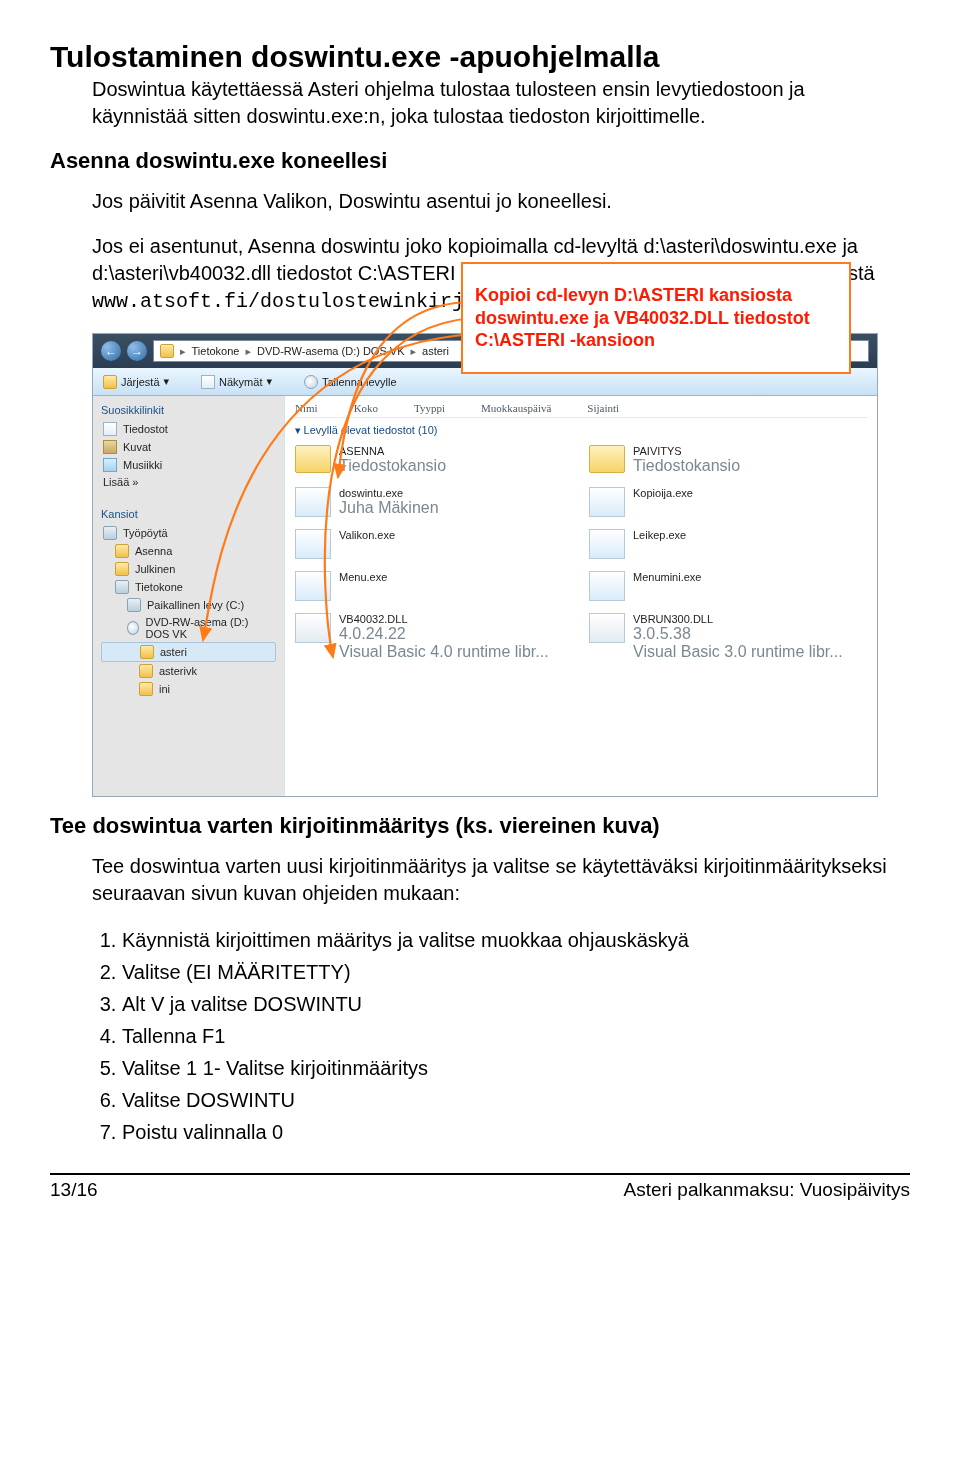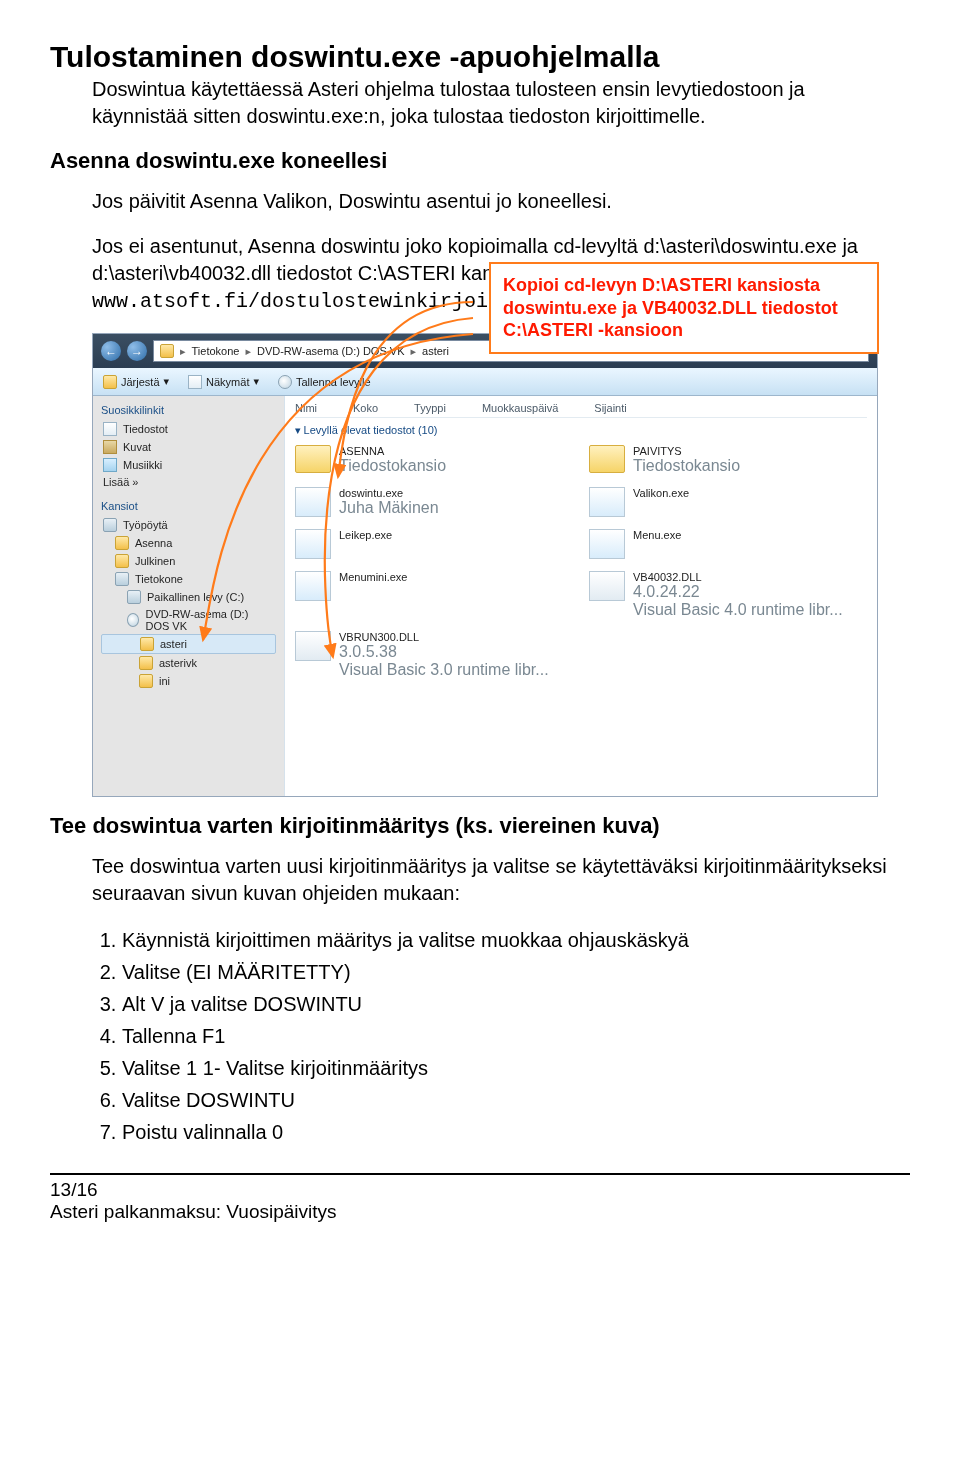--- a/index.html
+++ b/index.html
@@ -73,21 +73,21 @@
     gap: 6px;
     color: #222;
   }
   .breadcrumb .sep { color: #666; }
   .ex-toolbar {
     height: 28px;
     background: linear-gradient(#eaf6ff, #c7e1f4);
     border-bottom: 1px solid #9db6cc;
     display: flex;
     align-items: center;
-    gap: 19px;
+    gap: 32px;
     padding: 0 10px;
     color: #1a1a1a;
   }
   .ex-toolbar span { display: inline-flex; align-items: center; gap: 4px; }
   .ex-body { display: flex; height: 400px; }
   .sidebar {
     width: 192px;
     border-right: 1px solid #d6e2ec;
     background: #e5e5e5;
     padding: 6px 8px;
@@ -111,20 +111,21 @@
     position: relative;
     padding: 6px 10px;
   }
   .colhead {
     display: flex;
     font-size: 11px;
     color: #4b5a68;
     border-bottom: 1px solid #e3ebf1;
     padding-bottom: 3px;
     gap: 36px;
+    font-family: Liberation Serif, serif;
   }
   .grouphead {
     margin: 6px 0 8px;
     color: #154a84;
     font-size: 11px;
   }
   .files {
     display: grid;
     grid-template-columns: 1fr 1fr;
     column-gap: 16px;
@@ -143,24 +144,24 @@
   }
   .thumb.folder { background: linear-gradient(#fff1bf,#f6d468); border-color:#d7ae3f; height:28px; border-radius:2px; }
   .thumb.exe { background: linear-gradient(#fff,#d8ecfb); }
   .thumb.dll { background: linear-gradient(#fff,#e2ebf2); }
   .finfo { font-size: 11px; color: #222; }
   .finfo .sub { color: #7a8892; font-size: 16px; }
 
   
   .callout {
     position: absolute;
-    left: 396px;
+    left: 368px;
     top: -72px;
     width: 390px;
-    padding: 10px 12px;
+    padding: 20px 12px;
     border: 2px solid #ff7b1a;
     background: #fff;
     color: #ff1a00;
     font-weight: bold;
     font-size: 18px;
     line-height: 1.25;
     z-index: 5;
   }
   svg.arrows {
     position: absolute;
@@ -173,21 +174,20 @@
   hr.footer-rule {
     margin-top: 26px;
     border: none;
     border-top: 2px solid #000;
   }
   .footer {
     display: flex;
     justify-content: space-between;
     font-size: 19px;
     padding-top: 4px;
-    flex-direction: column;
   }
 </style>
 </head>
 <body>
 
 <h1>Tulostaminen doswintu.exe -apuohjelmalla</h1>
 
 <p class="body-para">Doswintua käytettäessä Asteri ohjelma tulostaa tulosteen ensin levytiedostoon ja käynnistää sitten doswintu.exe:n, joka tulostaa tiedoston kirjoittimelle.</p>
 
 <h2>Asenna doswintu.exe koneellesi</h2>
@@ -252,21 +252,21 @@
           <span>Kuvat</span>
         </div>
       <div class="sb-item">
           <span class="ic ic-music"></span>
           <span>Musiikki</span>
         </div>
       <div class="sb-item">
           <span>Lisää »</span>
         </div>
 
-      <div class="sb-head" style="margin-top:10px">Kansiot</div>
+      <div class="sb-head" style="margin-top:18px">Kansiot</div>
       <div class="sb-item">
           <span class="ic ic-drive"></span>
           <span>Työpöytä</span>
         </div>
       <div class="sb-item" style="padding-left:14px">
           <span class="ic ic-folder"></span>
           <span>Asenna</span>
         </div>
       <div class="sb-item" style="padding-left:14px">
           <span class="ic ic-folder"></span>
@@ -324,20 +324,26 @@
             </div>
         </div>
 
         <div class="file">
           <div class="thumb exe"></div>
           <div class="finfo">
               <div>doswintu.exe</div>
               <div class="sub">Juha Mäkinen</div>
             </div>
         </div>
+        <div class="file">
+          <div class="thumb exe"></div>
+          <div class="finfo">
+              <div>Kopioija.exe</div>
+            </div>
+        </div>
 
         <div class="file">
           <div class="thumb exe"></div>
           <div class="finfo">
               <div>Valikon.exe</div>
             </div>
         </div>
         <div class="file">
           <div class="thumb exe"></div>
           <div class="finfo">

